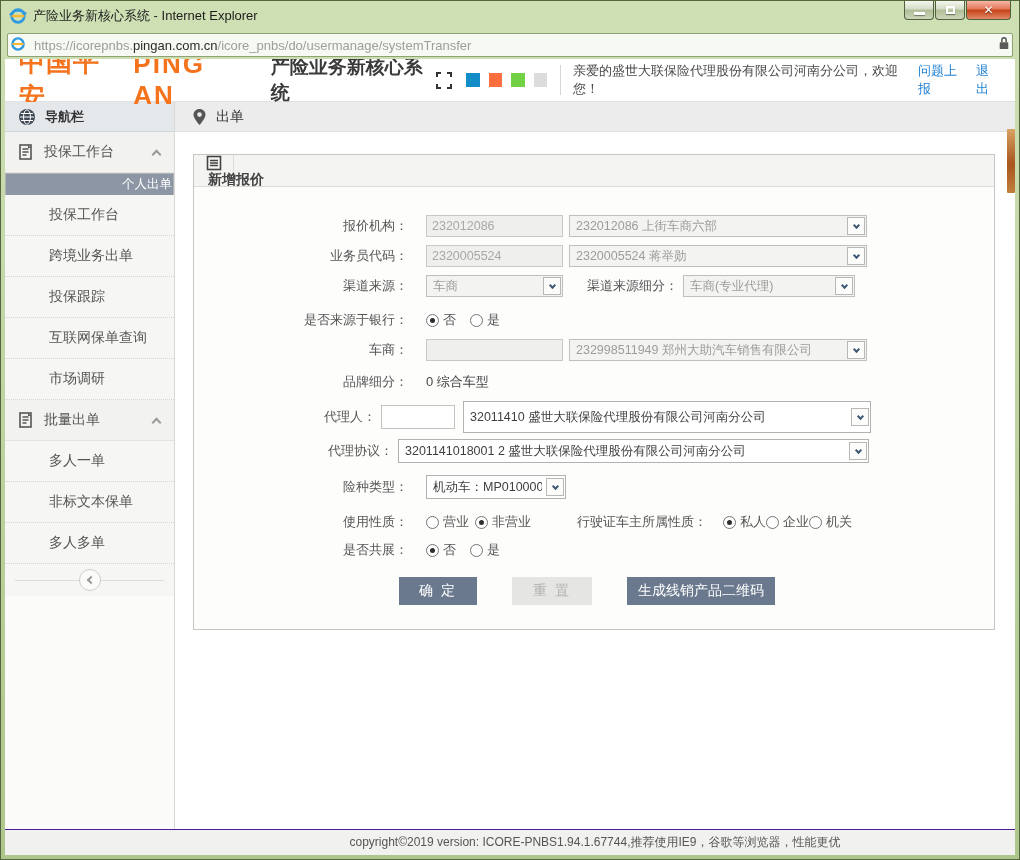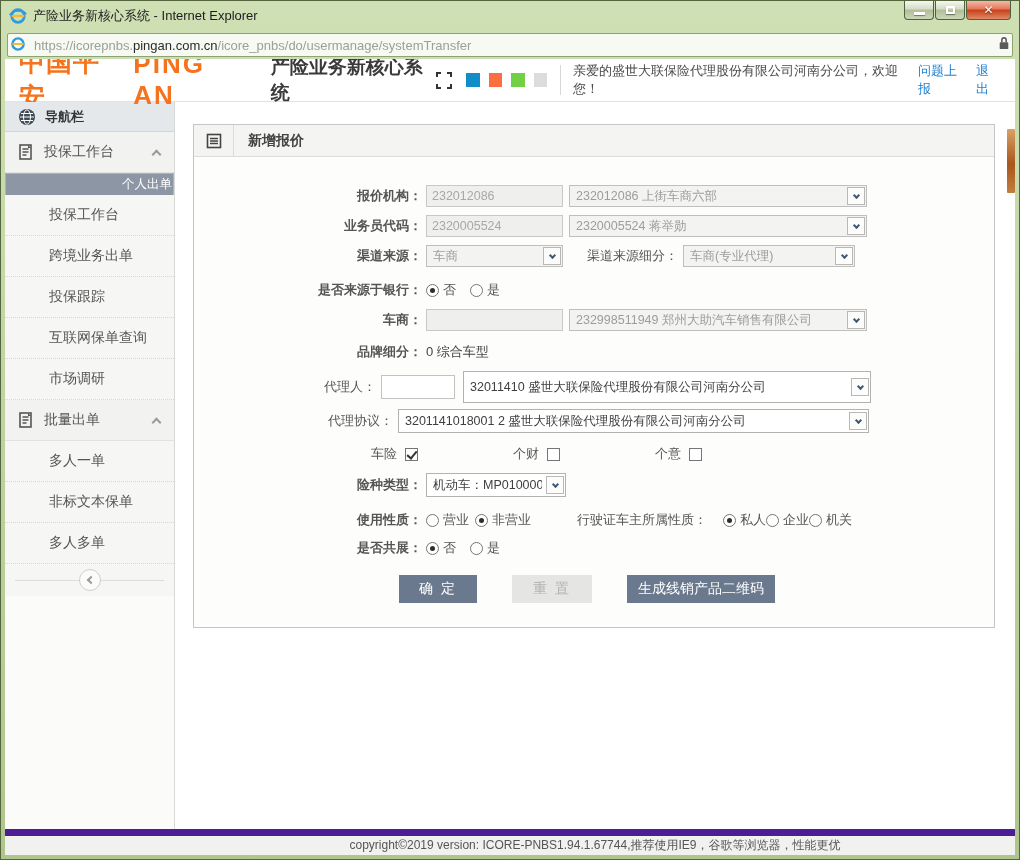--- a/index.html
+++ b/index.html
@@ -73,28 +73,28 @@
                transform:rotate(45deg); margin-left:2px; }
   .side-fill { flex:1; background:#fbfbfa; }
 
   
   .content { flex:1; background:#fff; display:flex; flex-direction:column; min-width:0; position:relative; }
   .breadcrumb { height:30px; background:#ececec; border-bottom:1px solid #e0e0e0;
                 display:flex; align-items:center; padding:0 18px; font-size:14px; color:#333; }
   .breadcrumb svg { margin-right:10px; }
 
   .panel { margin:22px 0 0 18px; width:802px; border:1px solid #c6c6c4; background:#fdfdfc; }
-  .panel-head { height:32px; background:#f4f4f2; border-bottom:1px solid #dcdcda; display:flex; align-items:stretch; }
+  .panel-head { height:32px; background:#f4f4f2; border-bottom:1px solid #dcdcda; display:flex; align-items:stretch;flex-direction:column; }
   .panel-icon-cell { width:40px; border-right:1px solid #dcdcda; display:flex; align-items:center; justify-content:center; }
   .panel-title { display:flex; align-items:center; padding-left:14px; font-size:14px; font-weight:bold; color:#444; }
   .panel-body { padding:28px 20px 24px 0; min-height:440px; }
 
   .frow { display:flex; align-items:center; margin-bottom:8px; }
   .lbl { font-size:13px; color:#555; text-align:right; white-space:nowrap; }
-  .w232 { width:232px; padding-right:4px;font-weight:bold; }
+  .w232 { width:232px; padding-right:18px; }
   .w204 { width:204px; padding-right:5px; }
   .w187 { width:187px; padding-right:5px; }
 
   .inp { height:22px; border:1px solid #c2c2c0; background:#fff; font-size:12.5px; color:#444;
          padding:0 5px; font-family:inherit; }
   .inp.dis { background:#efefed; border-color:#c8c8c6; color:#a8a8a6; }
 
   .sel { height:22px; border:1px solid #b2b2b0; background:#fff; display:flex; align-items:center;
          padding:0 1px 0 6px; font-size:12.5px; color:#3f3f3f; cursor:pointer;justify-content:flex-end; }
   .sel .txt { flex:1; white-space:nowrap; overflow:hidden; }
@@ -116,21 +116,21 @@
 
   .plain-val { font-size:13px; color:#444; }
 
   .btnrow { padding-left:205px; margin-top:18px; display:flex; align-items:center; }
   .btn { height:28px; border:none; background:#6a798e; color:#fff; font-size:14px;
          font-family:inherit; cursor:pointer; letter-spacing:2px; }
   .btn.confirm { width:78px; }
   .btn.reset { width:80px; margin-left:35px; background:#e5e5e3; color:#b3b3b1; cursor:default; }
   .btn.qrcode { width:148px; margin-left:35px; letter-spacing:0; }
 
-  .footer { height:26px; background:#f1f1ef; border-top:7px solid #4c1d95;
+  .footer { height:26px; background:#f1f1ef; border-top:1px solid #4c1d95;
             display:flex; align-items:center; justify-content:center; padding-left:170px;
             font-size:12px; color:#555; }
 
   .orange-strip { position:absolute; right:4px; top:128px; width:8px; height:64px;
                   background:linear-gradient(#d8a263,#a8561d 55%,#c07f3d); border-radius:1px; }
 </style>
 </head>
 <body>
 
 <div class="window">
@@ -260,20 +260,27 @@
 
         <div class="collapse-row">
           <span class="collapse-btn">
               <span class="chev-left"></span>
             </span>
         </div>
         <div class="side-fill"></div>
       </aside>
 
       <section class="content">
+        <div class="breadcrumb">
+          <svg width="13" height="16" viewBox="0 0 13 16">
+              <path d="M6.5 0 C3 0 .5 2.6 .5 5.8 C.5 9.5 6.5 16 6.5 16 S12.5 9.5 12.5 5.8 C12.5 2.6 10 0 6.5 0 z" fill="#555"></path>
+              <circle cx="6.5" cy="5.6" r="2.3" fill="#ececec"></circle>
+            </svg>
+          <span>出单</span>
+        </div>
 
         <div class="panel">
           <div class="panel-head">
             <div class="panel-icon-cell">
               <svg width="16" height="16" viewBox="0 0 16 16">
                   <rect x="1.5" y="1.5" width="13" height="13" fill="none" stroke="#444" stroke-width="1.6"></rect>
                   <path d="M4 5.5 h8 M4 8 h8 M4 10.5 h8" stroke="#444" stroke-width="1.3"></path>
                 </svg>
             </div>
             <div class="panel-title">新增报价</div>
@@ -362,34 +369,20 @@
             <div class="frow" style="margin-bottom:12px">
               <span class="lbl w204">代理协议：</span>
               <div class="sel" style="width:471px;height:24px">
                 <span class="txt">3201141018001 2 盛世大联保险代理股份有限公司河南分公司</span>
                 <span class="arr">
                     <i></i>
                   </span>
               </div>
             </div>
 
-            <div class="frow" style="margin-bottom:10px;padding-left:177px">
-              <span class="opt">
-                  <span style="margin-right:8px">车险</span>
-                  <span class="cb on"></span>
-                </span>
-              <span class="opt" style="margin-left:95px">
-                  <span style="margin-right:8px">个财</span>
-                  <span class="cb"></span>
-                </span>
-              <span class="opt" style="margin-left:95px">
-                  <span style="margin-right:8px">个意</span>
-                  <span class="cb"></span>
-                </span>
-            </div>
 
             <div class="frow" style="margin-bottom:14px">
               <span class="lbl w232">险种类型：</span>
               <div class="sel" style="width:140px;height:24px">
                 <span class="txt">机动车：MP01000001\MP0</span>
                 <span class="arr">
                     <i></i>
                   </span>
               </div>
             </div>

